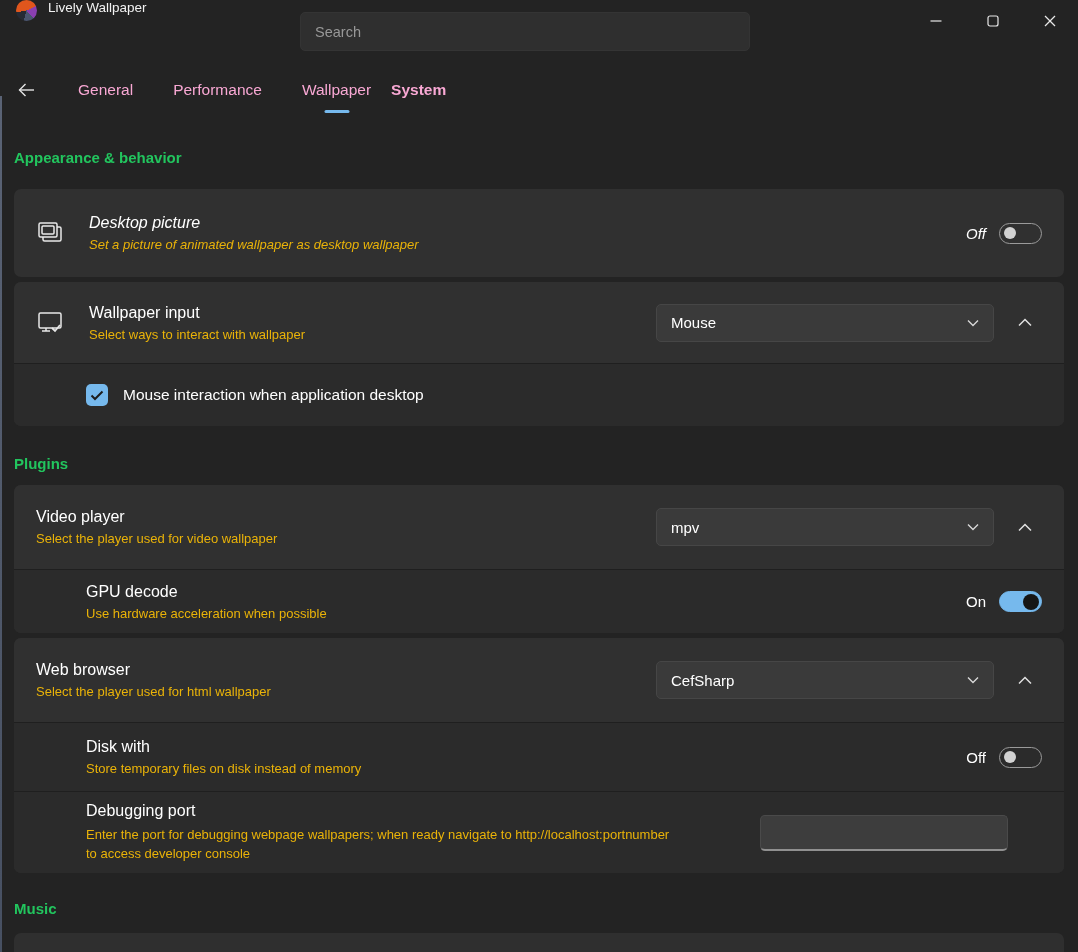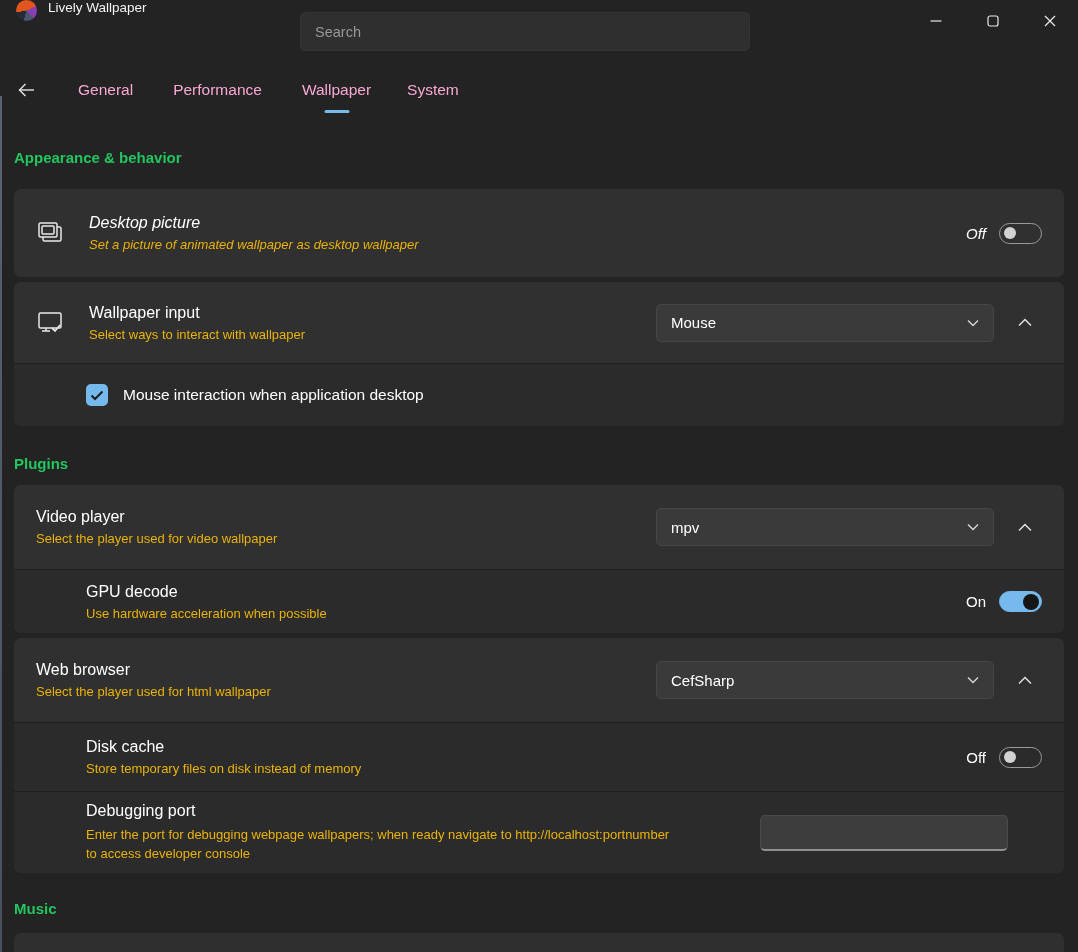--- a/index.html
+++ b/index.html
@@ -46,21 +46,21 @@
     height: 56px; display: flex; align-items: center; padding-left: 18px;
   }
   .back-btn { width: 30px; display: flex; align-items: center; background: none; border: none; cursor: pointer; }
   .tab {
     position: relative; font-size: 15.5px; color: #f9a8d4; background: none; border: none;
     cursor: pointer; font-family: "Liberation Sans", sans-serif; padding: 6px 2px;
   }
   .tab-general { margin-left: 28px; }
   .tab-performance { margin-left: 36px; }
   .tab-wallpaper { margin-left: 36px; }
-  .tab-system { margin-left: 32px; }
+  .tab-system { margin-left: 16px; font-weight: bold; }
   .tab .pill {
     position: absolute; left: 50%; transform: translateX(-50%); bottom: -8px;
     width: 25px; height: 3.5px; border-radius: 2px; background: #76b9ed; display: none;
   }
   .tab.active .pill { display: block; }
   
   .content { padding: 0 14px; }
   .section-header { font-size: 15px; font-weight: 700; color: #22c55e; }
   .sh-appearance { margin-top: 31px; }
   .sh-plugins { margin-top: 29px; }
@@ -304,21 +304,21 @@
       </div>
       <button class="expander-chevron">
         <svg width="14" height="9" viewBox="0 0 14 9">
           <polyline points="1,7.5 7,1.5 13,7.5" fill="none" stroke="#e0e0e0" stroke-width="1.5"></polyline>
         </svg>
       </button>
     </div>
     <div class="divider"></div>
     <div class="row-content row-disk">
       <div class="setting-texts">
-        <div class="setting-title">Disk cache</div>
+        <div class="setting-title">Disk with</div>
         <div class="setting-subtitle">Store temporary files on disk instead of memory</div>
       </div>
       <div class="spacer"></div>
       <span class="toggle-label">Off</span>
       <div class="toggle off">
         <div class="knob"></div>
       </div>
     </div>
     <div class="divider"></div>
     <div class="row-content row-debug">

